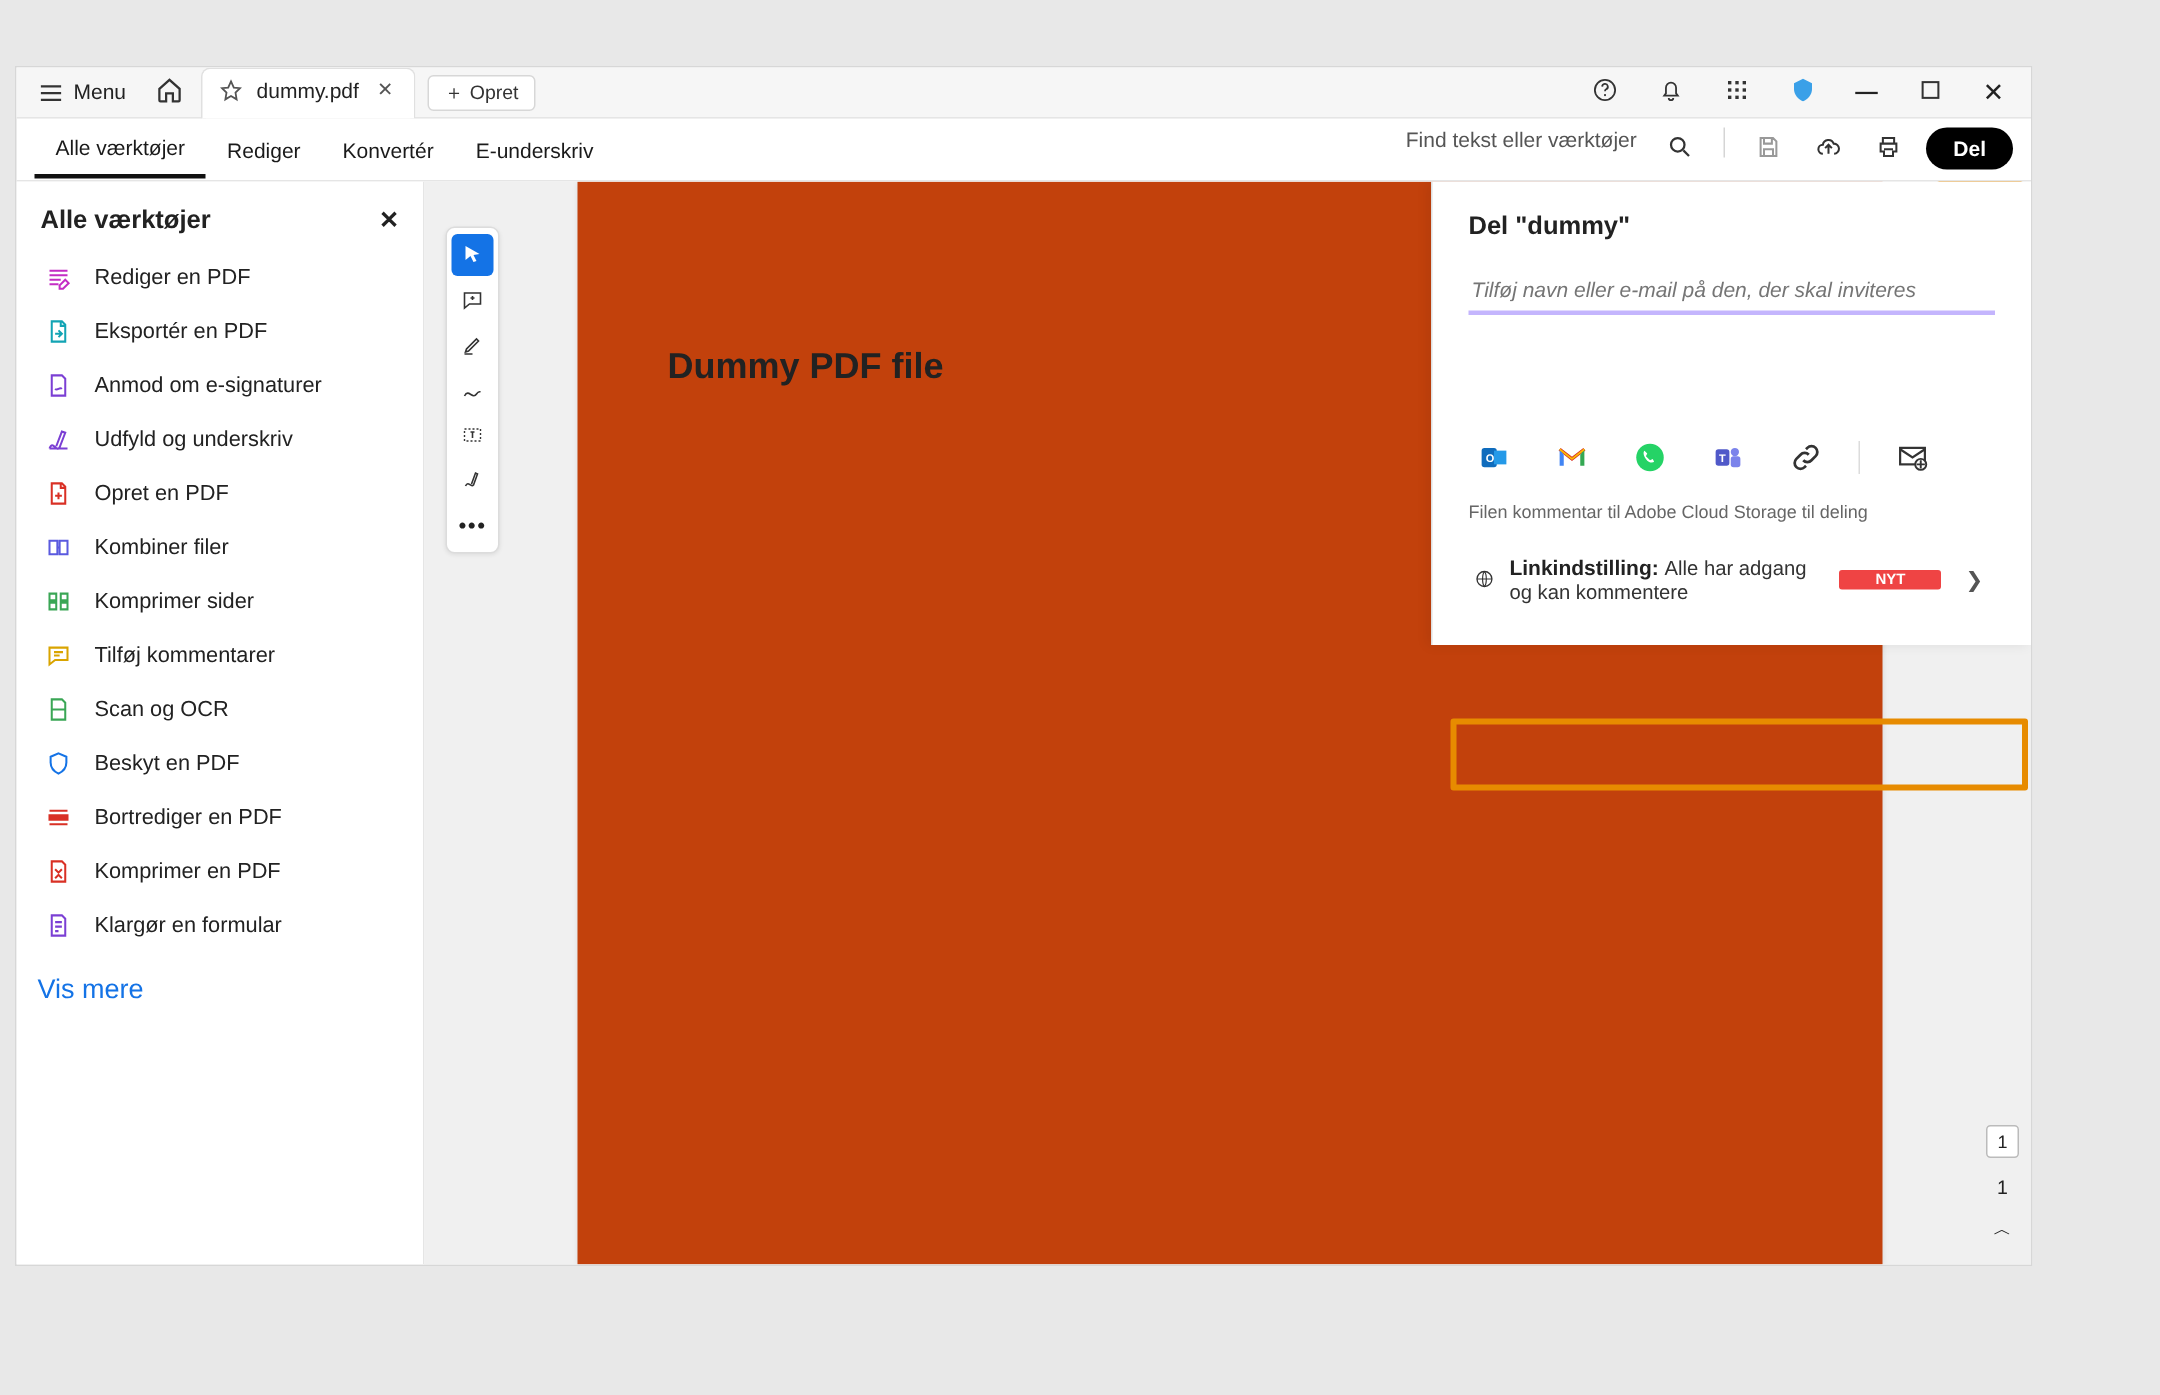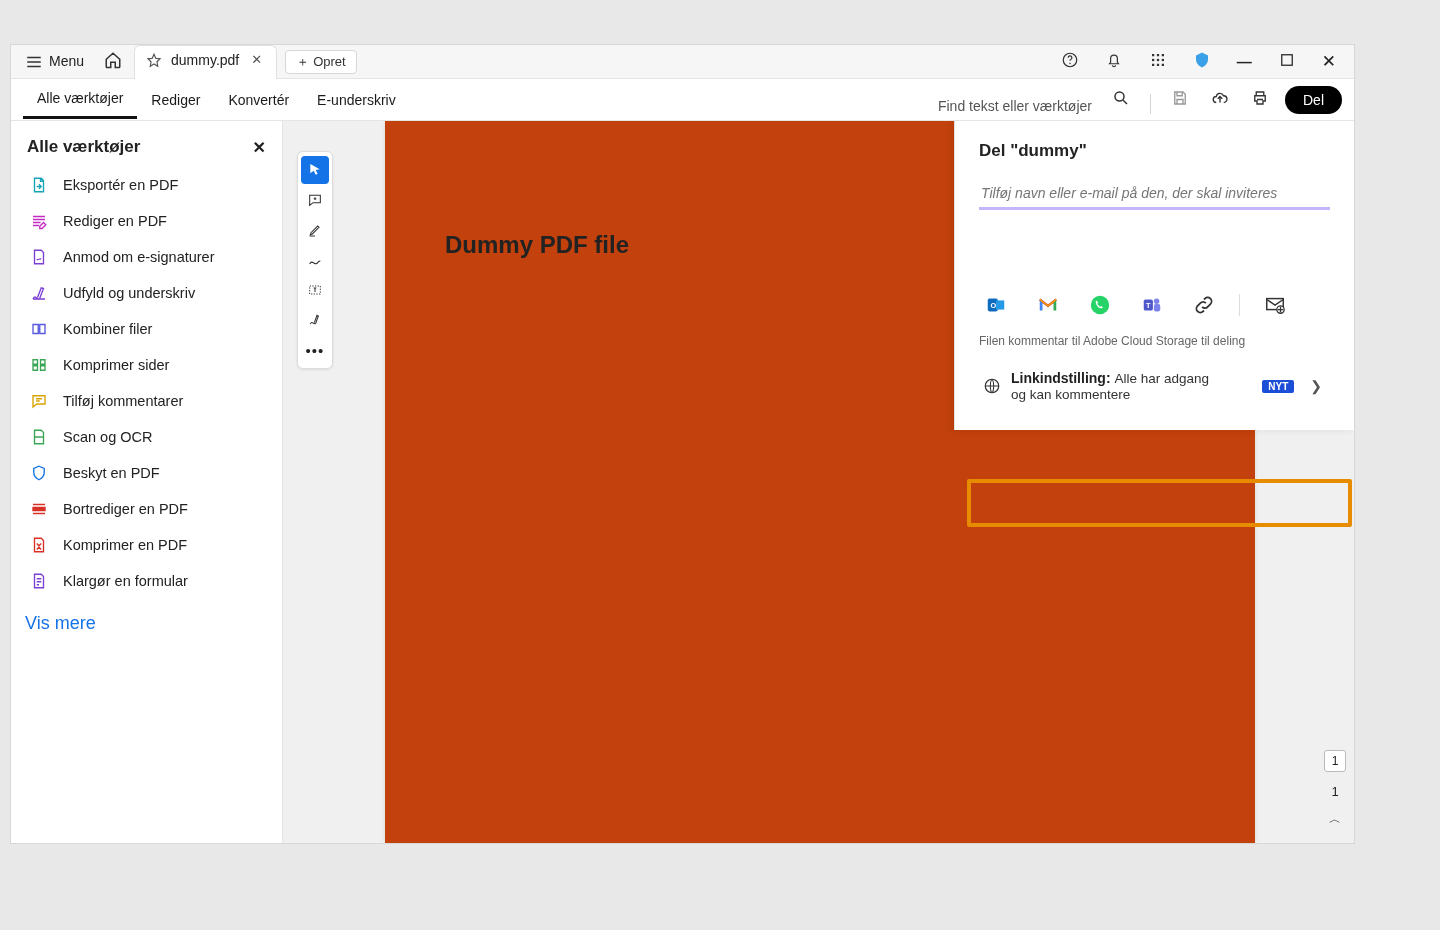--- a/index.html
+++ b/index.html
@@ -64,28 +64,28 @@
     height: 42px;
     display: flex; align-items: center;
     border-bottom: 1px solid #e5e5e5;
     padding: 0 12px;
   }
   .toolbar .menutab {
     padding: 10px 14px; cursor: pointer; font-size: 14px; color:#1a1a1a;
   }
   .toolbar .menutab.active { border-bottom: 3px solid #111; font-weight:500; }
   .toolbar-right {
-    margin-left: auto; display: flex; align-items: flex-end; gap: 10px;
+    margin-left: auto; display: flex; align-items: flex-start; gap: 10px;
   }
   .search-text { color:#555; font-size:14px; margin-right:4px;}
   .tb-icon { padding: 4px 6px; cursor: pointer; }
   .tb-divider { width:1px; height:20px; background:#d5d5d5; margin:0 4px;}
   .share-btn {
     background:#000; color:#fff; border-radius:20px;
-    padding: 6px 18px; font-size:14px; font-weight:400; cursor:pointer;
+    padding: 6px 18px; font-size:14px; font-weight:700; cursor:pointer;
   }
   .share-highlight {
     position:absolute; border:4px solid #e78b00; border-radius:4px;
     pointer-events:none;
   }
   
   .main {
     flex:1; display:flex; position:relative; overflow:hidden;
   }
   .sidebar {
@@ -164,22 +164,22 @@
   .link-setting {
     display:flex; align-items:center; gap:10px;
     padding:12px 8px 12px 4px; margin-top:10px;
     border-top: none;
     position:relative;
     cursor:pointer;
   }
   .link-setting-text strong { font-weight:700; }
   .link-setting-text span { font-size:13.5px; color:#333; }
   .badge-new {
-    background:#1d4ed8; color:#fff; font-size:10px; font-weight:700;
-    padding:1px 6px; border-radius:2px; margin-left:auto;
+    background:#ef4444; color:#fff; font-size:10px; font-weight:700;
+    padding:1px 24px; border-radius:2px; margin-left:auto;
   }
   .chevron { color:#555; font-size:14px; margin-left:6px;}
   .link-setting-highlight {
     position:absolute; border:4px solid #e78b00; border-radius:2px;
     pointer-events:none;
   }
   .ico { width:18px; height:18px; }
 </style>
 </head>
 <body>
@@ -290,48 +290,56 @@
 
     <div class="sidebar">
       <div class="sidebar-header">
         <span class="sidebar-title">Alle værktøjer</span>
         <span class="sidebar-close">✕</span>
       </div>
 
       <div class="tool-item">
           <span class="tool-icon">
             <svg viewBox="0 0 24 24">
+              <path fill="none" stroke="#c42cc4" stroke-width="1.8" d="M4 6h16M4 10h16M4 14h10M4 18h8M18 14l3 3-5 5H13v-3z"></path>
+            </svg>
+          </span>
+          <span>Rediger en PDF</span>
+        </div>
+      <div class="tool-item">
+          <span class="tool-icon">
+            <svg viewBox="0 0 24 24">
               <path fill="none" stroke="#12a4b4" stroke-width="1.8" d="M6 3h9l3 3v15H6zM14 3v4h4M9 14h6m-3-3l3 3-3 3"></path>
             </svg>
           </span>
           <span>Eksportér en PDF</span>
         </div>
       <div class="tool-item">
           <span class="tool-icon">
             <svg viewBox="0 0 24 24">
-              <path fill="none" stroke="#c42cc4" stroke-width="1.8" d="M4 6h16M4 10h16M4 14h10M4 18h8M18 14l3 3-5 5H13v-3z"></path>
-            </svg>
-          </span>
-          <span>Rediger en PDF</span>
-        </div>
-      <div class="tool-item">
-          <span class="tool-icon">
-            <svg viewBox="0 0 24 24">
               <path fill="none" stroke="#7b3fd4" stroke-width="1.8" d="M6 3h9l3 3v15H6zM9 15c2 2 4-2 6 0"></path>
             </svg>
           </span>
           <span>Anmod om e-signaturer</span>
         </div>
       <div class="tool-item">
           <span class="tool-icon">
             <svg viewBox="0 0 24 24">
               <path fill="none" stroke="#7b3fd4" stroke-width="1.8" d="M4 20c3-8 6 4 9-1l5-13-3-1-5 13M4 20h16"></path>
             </svg>
           </span>
           <span>Udfyld og underskriv</span>
+        </div>
+      <div class="tool-item">
+          <span class="tool-icon">
+            <svg viewBox="0 0 24 24">
+              <path fill="none" stroke="#d93025" stroke-width="1.8" d="M6 3h9l3 3v15H6zM14 3v4h4M9 14h6M12 11v6"></path>
+            </svg>
+          </span>
+          <span>Opret en PDF</span>
         </div>
       <div class="tool-item">
           <span class="tool-icon">
             <svg viewBox="0 0 24 24">
               <path fill="none" stroke="#5a5adf" stroke-width="1.8" d="M4 6h7v12H4zM13 6h7v12h-7zM11 12h2"></path>
             </svg>
           </span>
           <span>Kombiner filer</span>
         </div>
       <div class="tool-item">

